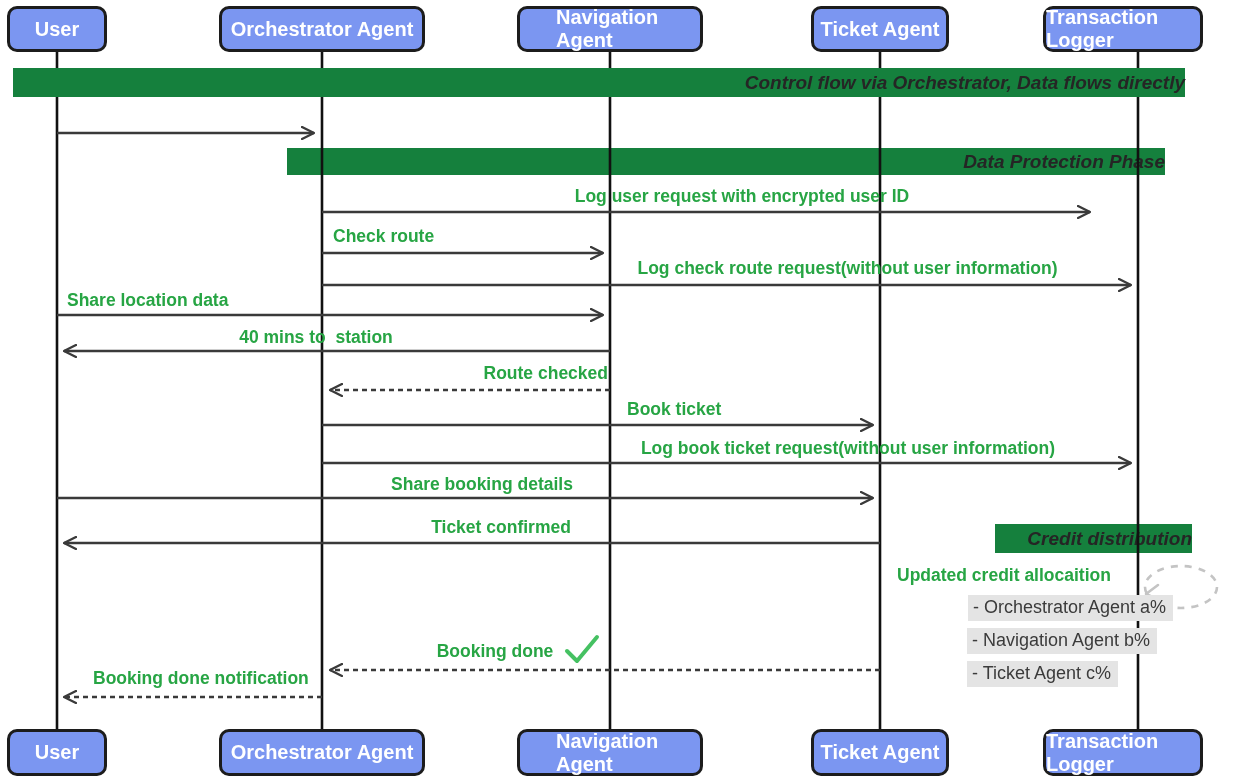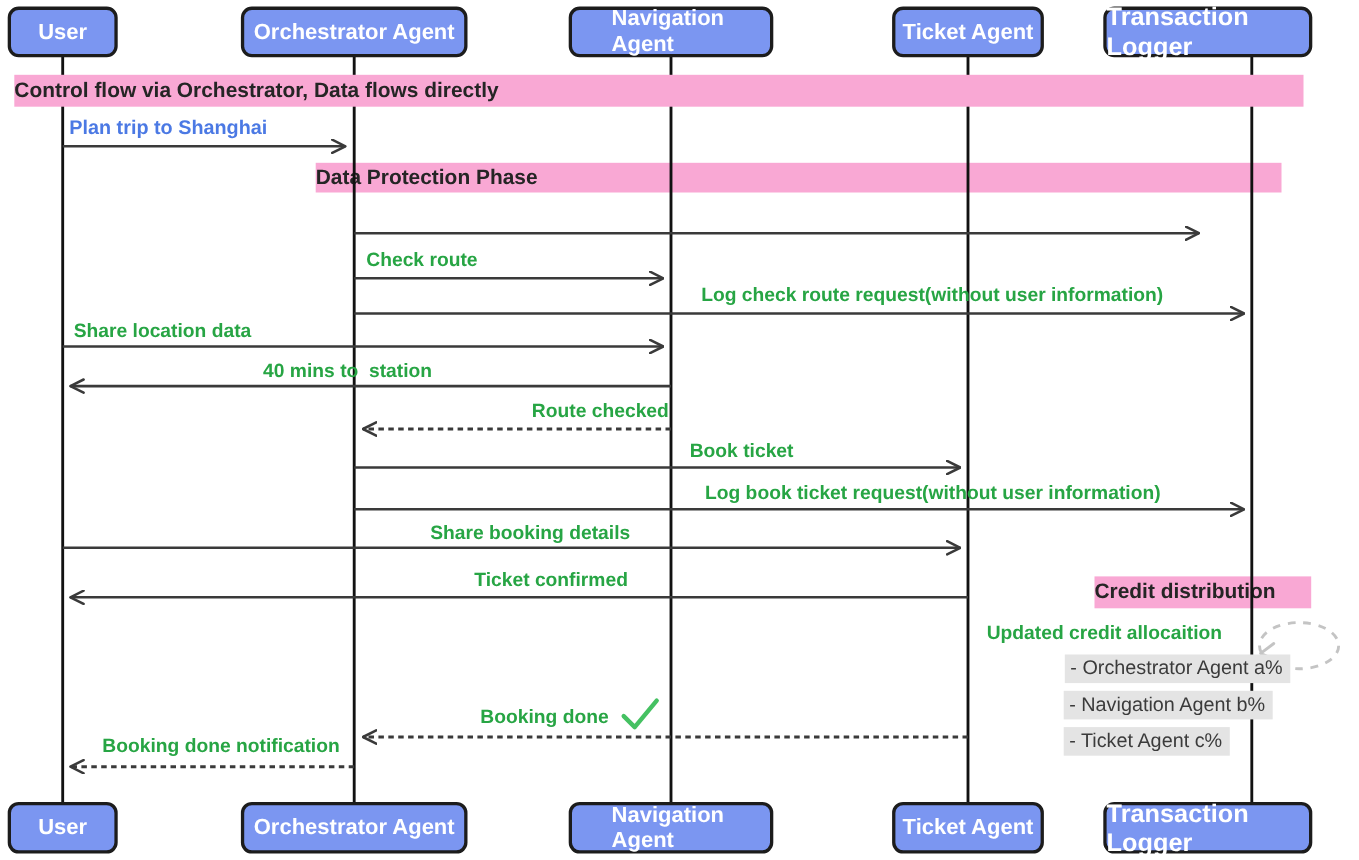--- a/index.html
+++ b/index.html
@@ -14,25 +14,25 @@
     background:#7B96F1;border:3px solid #1c1c1c;border-radius:10px;
     display:flex;align-items:center;justify-content:center;
     color:#ffffff;font-weight:bold;font-size:20px;letter-spacing:0px;
   }
   .row-top .pbox{top:6px;}
   .row-bottom .pbox{top:729px;height:47px;}
   .bx-user{left:7px;width:100px;}
   .bx-orch{left:219px;width:206px;}
   .bx-nav{left:517px;width:186px;padding-left:36px;}
   .bx-ticket{left:811px;width:138px;}
-  .bx-logger{left:1003px;width:190px;font-size:23px;}
+  .bx-logger{left:1043px;width:160px;font-size:20px;}
   
   .banner{
-    position:absolute;background:#f9a8d4;color:#252525;font-weight:bold;
-    display:flex;align-items:center;justify-content:flex-start;box-sizing:border-box;
+    position:absolute;background:#15803d;color:#252525;font-weight:bold;
+    display:flex;align-items:center;justify-content:flex-end;box-sizing:border-box;font-style:italic;
   }
   .banner-top{left:13px;top:68px;width:1172px;height:29px;font-size:19px;z-index:3;}
   .banner-phase{left:287px;top:148px;width:878px;height:27px;font-size:19px;z-index:1;}
   .banner-credit{left:995px;top:524px;width:197px;height:29px;font-size:19px;z-index:1;}
   
   .msg{
     position:absolute;z-index:3;font-weight:bold;font-size:17.5px;color:#27A544;
     white-space:nowrap;line-height:20px;
   }
   .msg.blue{color:#4B79E4;font-size:18px;}
@@ -124,21 +124,21 @@
         <span>Navigation Agent</span>
       </div>
     <div class="pbox bx-ticket">
         <span>Ticket Agent</span>
       </div>
     <div class="pbox bx-logger">
         <span>Transaction Logger</span>
       </div>
   </div>
 
-  <div class="msg blue" style="left:63px;top:106px;width:215px;">Plan trip to Shanghai</div>
+  <div class="msg ta-c" style="left:560px;top:186px;width:364px;">Log user request with encrypted user ID</div>
   <div class="msg" style="left:333px;top:226px;width:120px;">Check route</div>
   <div class="msg ta-c" style="left:625px;top:258px;width:445px;">Log check route request(without user information)</div>
   <div class="msg" style="left:67px;top:290px;width:200px;">Share location data</div>
   <div class="msg ta-c" style="left:228px;top:327px;width:176px;white-space:pre;">40 mins to  station</div>
   <div class="msg ta-r" style="left:480px;top:363px;width:128px;">Route checked</div>
   <div class="msg" style="left:627px;top:399px;width:120px;">Book ticket</div>
   <div class="msg ta-c" style="left:628px;top:438px;width:440px;">Log book ticket request(without user information)</div>
   <div class="msg ta-c" style="left:382px;top:474px;width:200px;">Share booking details</div>
   <div class="msg ta-c" style="left:401px;top:517px;width:200px;">Ticket confirmed</div>
   <div class="msg" style="left:897px;top:565px;width:240px;">Updated credit allocaition</div>

